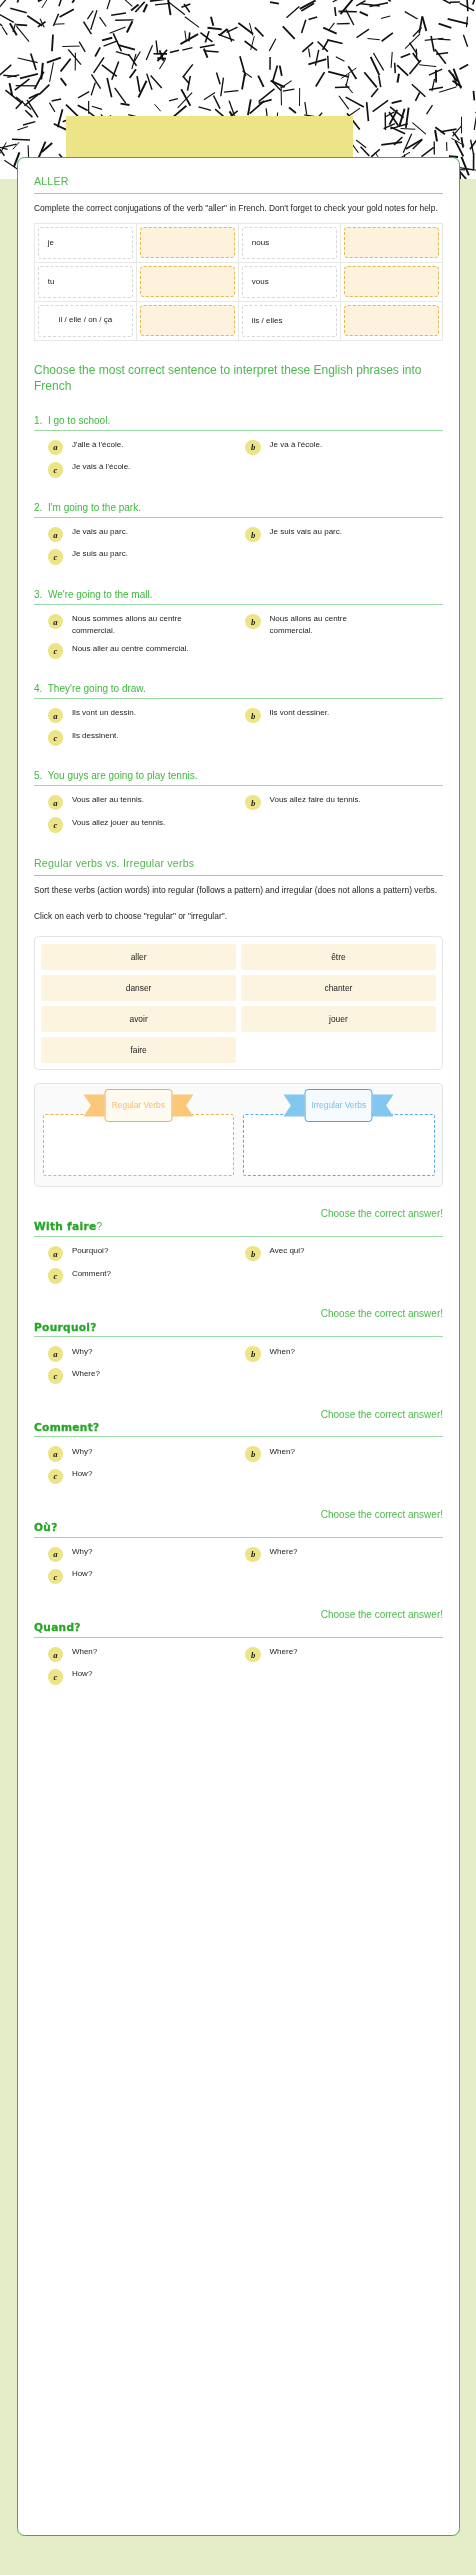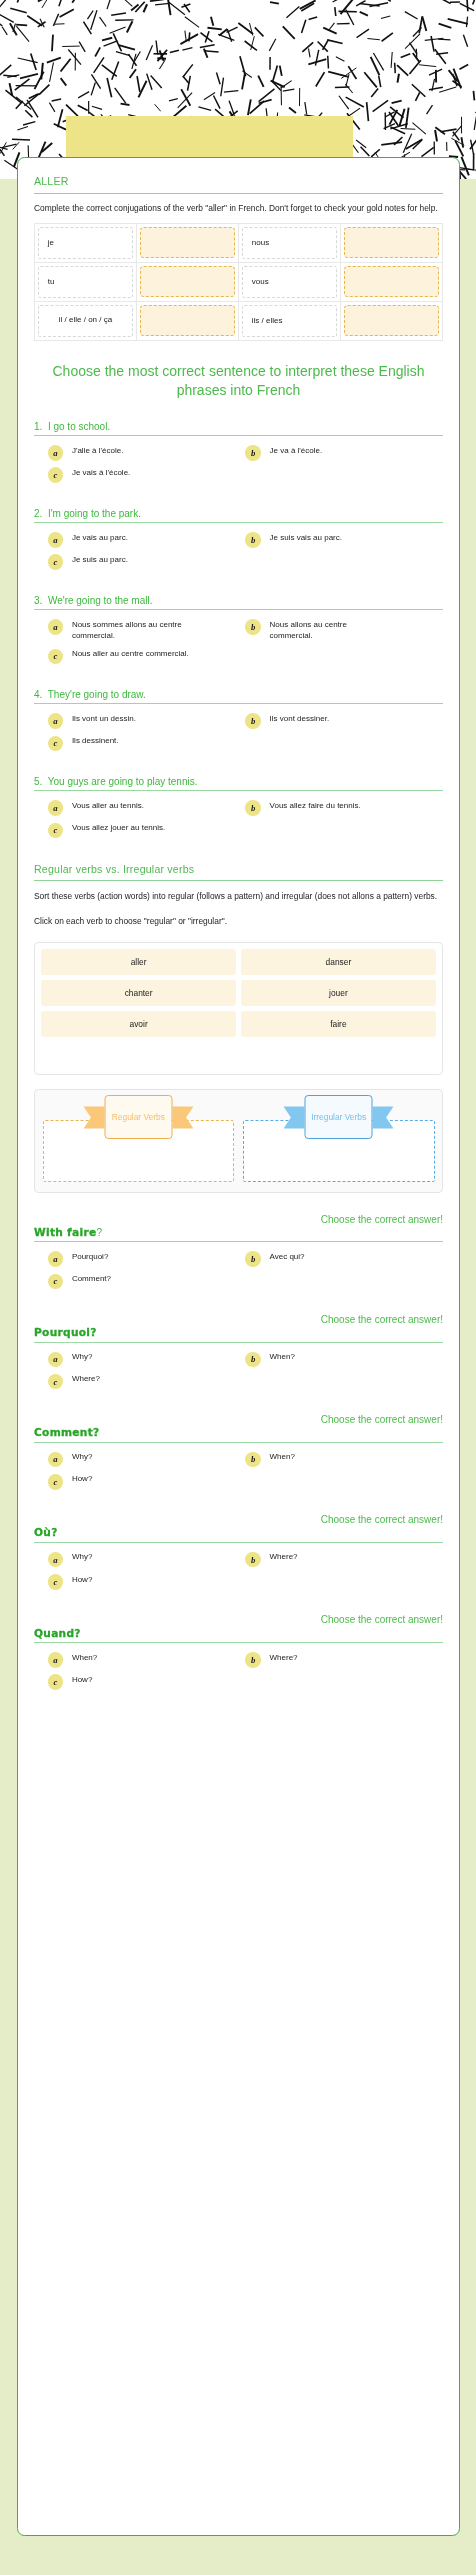--- a/index.html
+++ b/index.html
@@ -95,24 +95,23 @@
     border:1.2px dashed #e7b74e;
     border-radius:3.7px;
     background:#fdf3dc;
     height:31px;
   }
 
   
   .qblock{margin-top:21px;}
   .q-instr{
     color:#4cba4c;
-    font-size:14px;
+    font-size:12px;
     line-height:1.35;
     margin-bottom:18.6px;
-    text-align:center;
   }
   .q-head{
     color:#3eb93e;
     font-size:10px;
     margin-bottom:3.7px;
   }
   .q-head .qnum{color:#3eb93e;}
   .q-rule{height:0.6px;background:#9ad9a4;margin-bottom:8.7px;}
 
   .answers{
@@ -223,21 +222,21 @@
     align-items:center;
     justify-content:center;
   }
   .ribbon .tail-l,.ribbon .tail-r{
     width:21px;height:25px;flex:0 0 auto;
   }
   .ribbon .plate{
     border:1.2px solid #f0ad4e;
     background:#fffaf0;
     border-radius:3.7px;
-    padding:16px 5px;
+    padding:10px 5px;
     min-width:68px;
     text-align:center;
     font-size:8.4px;
     color:#f5bd68;
     line-height:1.25;
     position:relative;
     z-index:4;
   }
   .dz.irr .ribbon .plate{
     border-color:#4aa3db;
@@ -840,24 +839,25 @@
 
   <div class="qblock">
     <div class="sec-title">Regular verbs vs. Irregular verbs</div>
     <div class="hr"></div>
     <div class="body-text">Sort these verbs (action words) into regular (follows a pattern) and irregular (does not allons a pattern) verbs.</div>
     <div class="spacer-sm"></div>
     <div class="body-text">Click on each verb to choose "regular" or "irregular".</div>
 
     <div class="verb-pool" id="verb-pool">
         <div class="verb-tile">aller</div>
+        <div class="verb-tile">être</div>
         <div class="verb-tile">danser</div>
         <div class="verb-tile">chanter</div>
+        <div class="verb-tile">avoir</div>
         <div class="verb-tile">jouer</div>
-        <div class="verb-tile">avoir</div>
         <div class="verb-tile">faire</div>
         <div class="verb-tile empty"></div>
       </div>
 
     <div class="dropzones">
 
       <div class="dz reg">
         <div class="ribbon">
           <svg class="tail-l" viewBox="0 0 34 40">
             <path d="M0 2 L34 2 L34 38 L0 38 L12 20 Z" fill="#fac878"></path>

